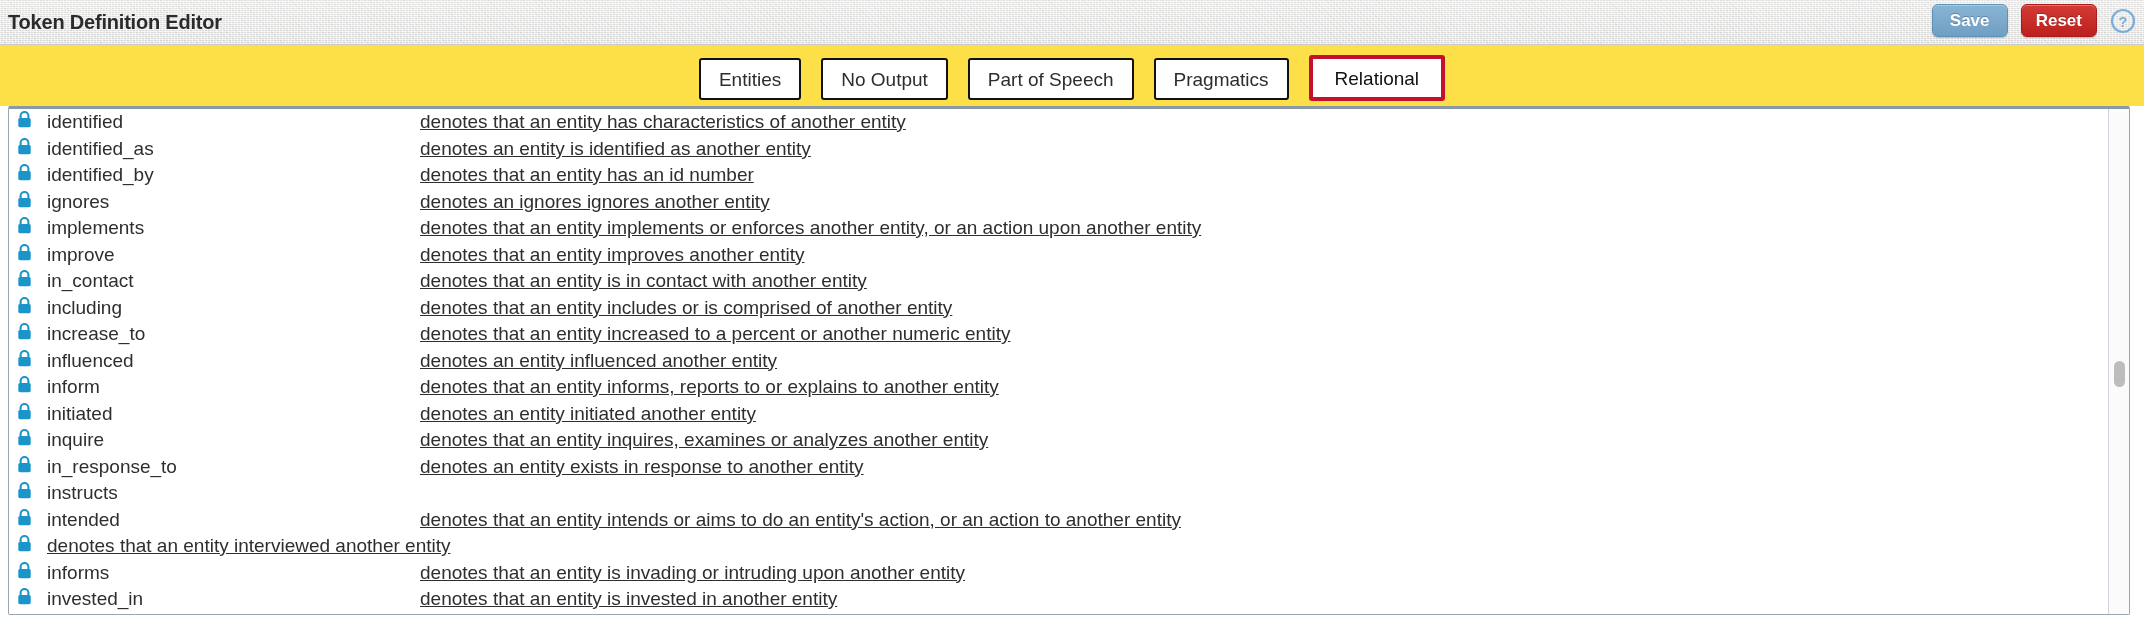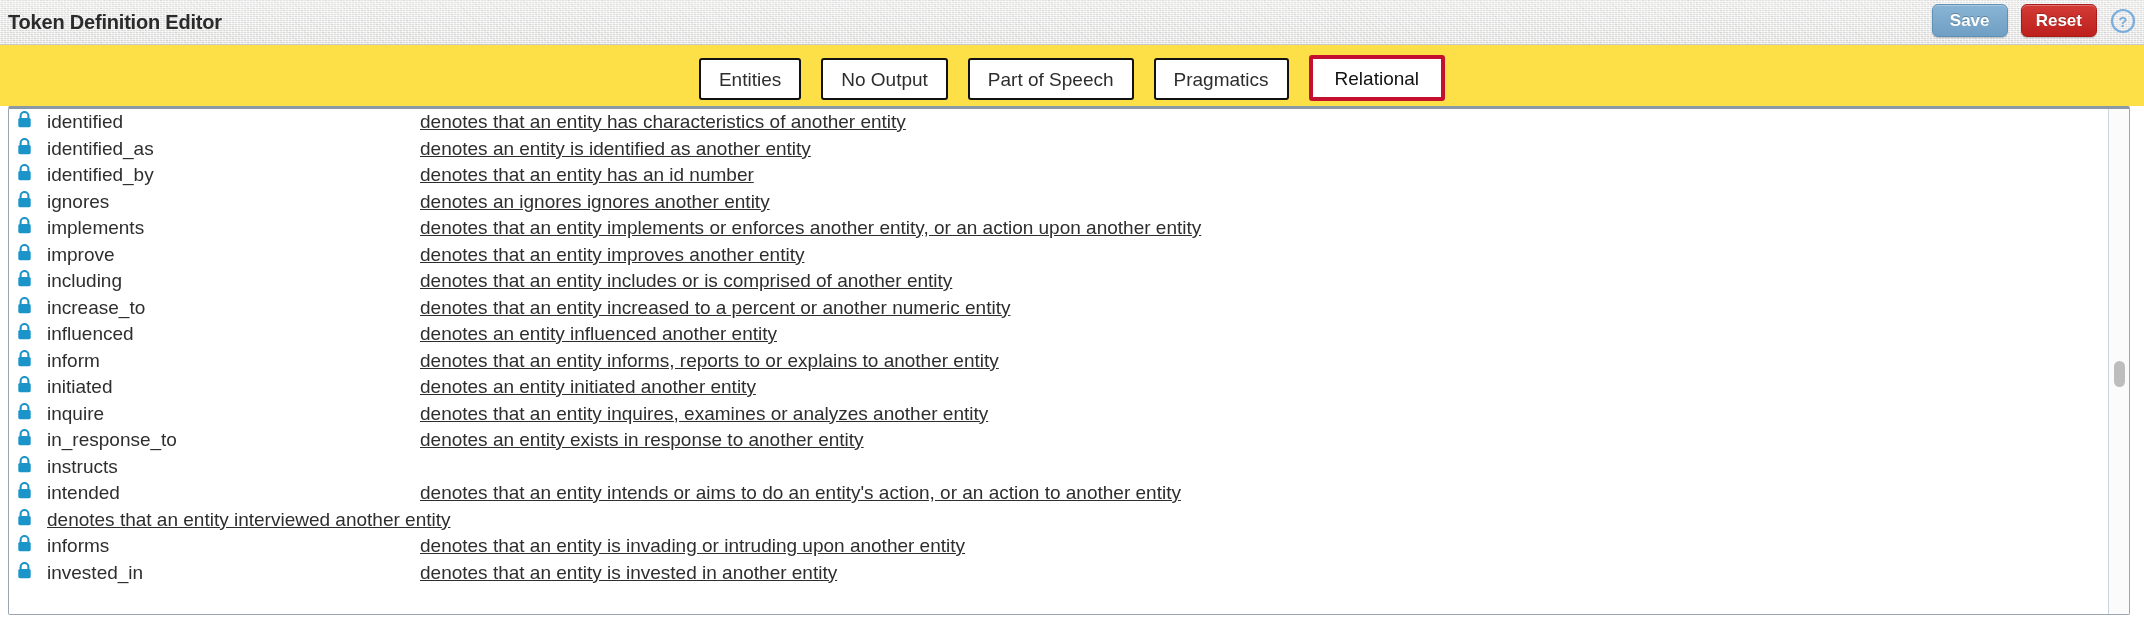--- a/index.html
+++ b/index.html
@@ -254,20 +254,28 @@
       <rect x="1.3" y="7" width="12.4" height="9.2" rx="1.6" fill="#1B95C9"></rect>
     </svg>
     <div class="token-name">improve</div>
     <div class="token-desc">denotes that an entity improves another entity</div>
   </div>
       <div class="token-row">
     <svg class="lock-icon" viewBox="0 0 15 17">
       <path d="M3.6 7.2V4.9a3.9 3.9 0 0 1 7.8 0v2.3" fill="none" stroke="#1B95C9" stroke-width="2.1"></path>
       <rect x="1.3" y="7" width="12.4" height="9.2" rx="1.6" fill="#1B95C9"></rect>
     </svg>
+    <div class="token-name">in_contact</div>
+    <div class="token-desc">denotes that an entity is in contact with another entity</div>
+  </div>
+      <div class="token-row">
+    <svg class="lock-icon" viewBox="0 0 15 17">
+      <path d="M3.6 7.2V4.9a3.9 3.9 0 0 1 7.8 0v2.3" fill="none" stroke="#1B95C9" stroke-width="2.1"></path>
+      <rect x="1.3" y="7" width="12.4" height="9.2" rx="1.6" fill="#1B95C9"></rect>
+    </svg>
     <div class="token-name">including</div>
     <div class="token-desc">denotes that an entity includes or is comprised of another entity</div>
   </div>
       <div class="token-row">
     <svg class="lock-icon" viewBox="0 0 15 17">
       <path d="M3.6 7.2V4.9a3.9 3.9 0 0 1 7.8 0v2.3" fill="none" stroke="#1B95C9" stroke-width="2.1"></path>
       <rect x="1.3" y="7" width="12.4" height="9.2" rx="1.6" fill="#1B95C9"></rect>
     </svg>
     <div class="token-name">increase_to</div>
     <div class="token-desc">denotes that an entity increased to a percent or another numeric entity</div>

